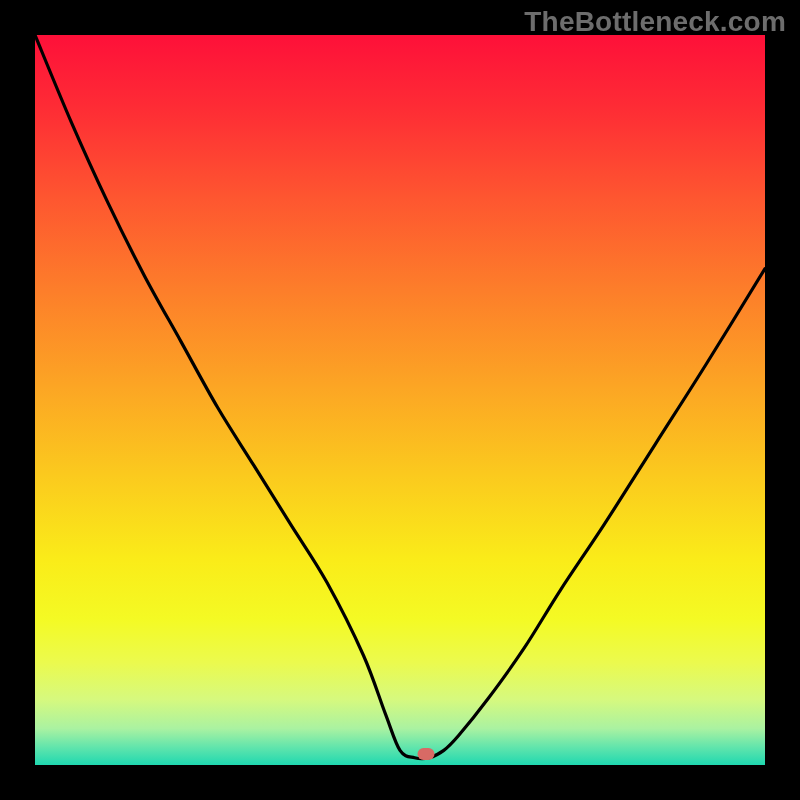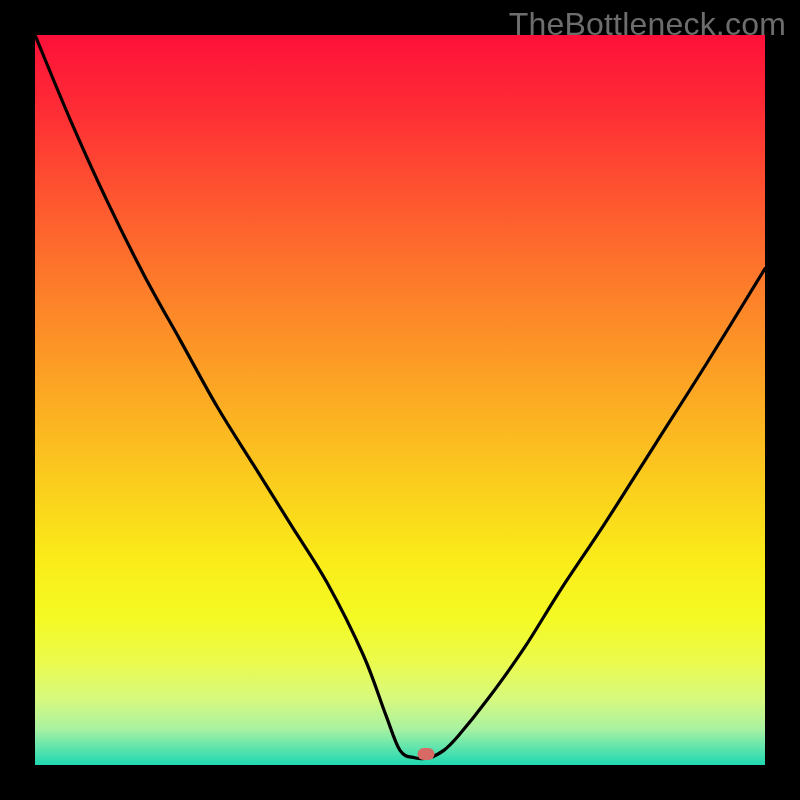--- a/index.html
+++ b/index.html
@@ -15,22 +15,22 @@
     position: relative;
     width: 800px;
     height: 800px;
     background: #000;
   }
   .watermark {
     position: absolute;
     top: 6px;
     right: 14px;
     color: #6d6d6d;
-    font-size: 32px;
-    font-weight: 400;
+    font-size: 28px;
+    font-weight: 700;
     letter-spacing: 0.2px;
     z-index: 10;
   }
   .plot-area {
     position: absolute;
     left: 35px;
     top: 35px;
     width: 730px;
     height: 730px;
     overflow: hidden;

